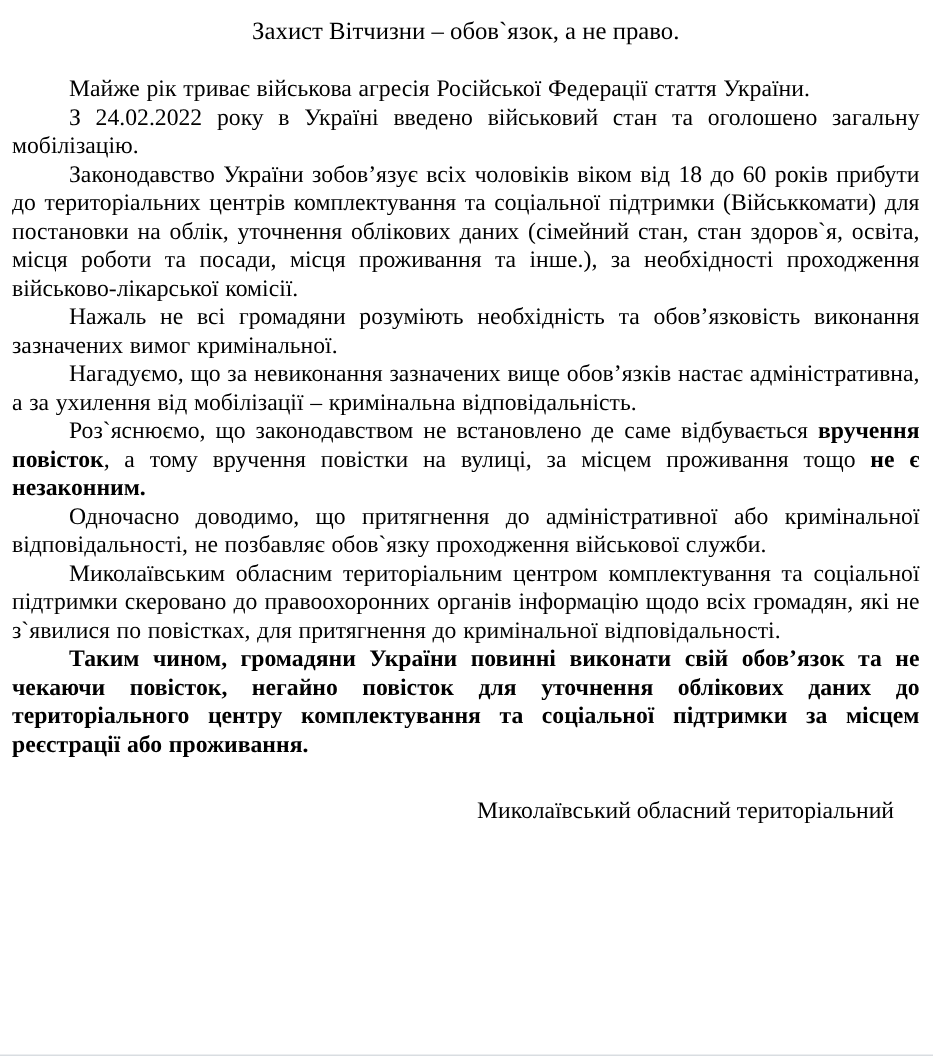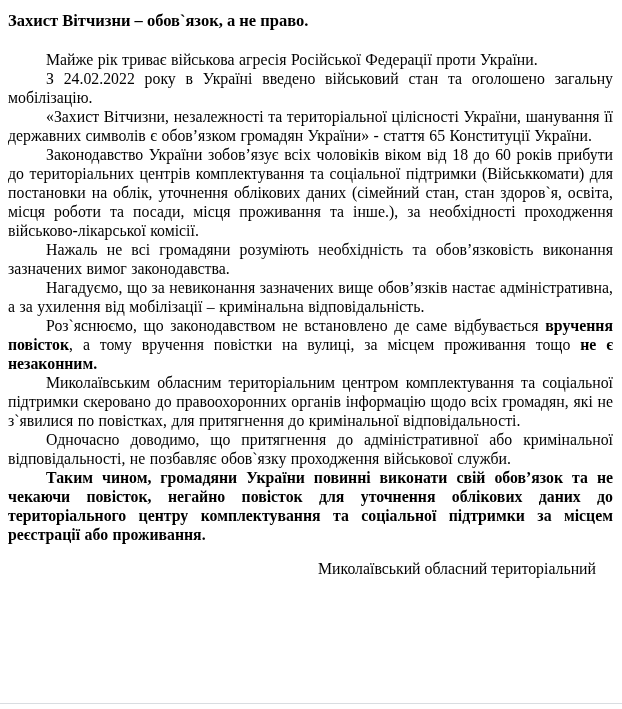--- a/index.html
+++ b/index.html
@@ -17,41 +17,41 @@
   }
   .page {
     padding: 11px 9px 0 8px;
     box-sizing: border-box;
     width: 622px;
     height: 709px;
     position: relative;
   }
   .title {
     font-size: 16.5px;
-    font-weight: bold;
-    text-align: left;
+    font-weight: normal;
+    text-align: center;
     margin: 0 0 19px 0;
     line-height: 20px;
   }
   .para {
     margin: 0;
     font-size: 15.8px;
     line-height: 19px;
     text-align: justify;
     text-indent: 38px;
     word-spacing: 0.5px;
   }
   .b {
     font-weight: bold;
   }
   .bold-para {
     font-weight: bold;
   }
   .signature {
-    margin-top: 14px;
+    margin-top: 24px;
     padding-right: 17px;
     text-align: right;
     font-size: 15.8px;
     line-height: 22px;
   }
   .bottom-line {
     position: absolute;
     left: 0;
     right: 0;
     bottom: 5px;
@@ -59,37 +59,36 @@
     background: #d9dde1;
   }
 </style>
 </head>
 <body>
 
 <div class="page">
 
   <h1 class="title">Захист Вітчизни – обов`язок, а не право.</h1>
 
-  <p class="para">Майже рік триває військова агресія Російської Федерації проти України.</p>
+  <p class="para">Майже рік триває військова агресія Російської Федерації стаття України.</p>
 
   <p class="para">З 24.02.2022 року в Україні введено військовий стан та оголошено загальну мобілізацію.</p>
 
-  <p class="para">«Захист Вітчизни, незалежності та територіальної цілісності України, шанування її державних символів є обов’язком громадян України» - стаття 65 Конституції України.</p>
 
   <p class="para">Законодавство України зобов’язує всіх чоловіків віком від 18 до 60 років прибути до територіальних центрів комплектування та соціальної підтримки (Військкомати) для постановки на облік, уточнення облікових даних (сімейний стан, стан здоров`я, освіта, місця роботи та посади, місця проживання та інше.), за необхідності проходження військово-лікарської комісії.</p>
 
-  <p class="para">Нажаль не всі громадяни розуміють необхідність та обов’язковість виконання зазначених вимог законодавства.</p>
+  <p class="para">Нажаль не всі громадяни розуміють необхідність та обов’язковість виконання зазначених вимог кримінальної.</p>
 
   <p class="para">Нагадуємо, що за невиконання зазначених вище обов’язків настає адміністративна, а за ухилення від мобілізації – кримінальна відповідальність.</p>
 
   <p class="para"><span>Роз`яснюємо, що законодавством не встановлено де саме відбувається </span><span class="b">вручення повісток</span><span>, а тому вручення повістки на вулиці, за місцем проживання тощо </span><span class="b">не є незаконним.</span></p>
 
+  <p class="para">Одночасно доводимо, що притягнення до адміністративної або кримінальної відповідальності, не позбавляє обов`язку проходження військової служби.</p>
+
   <p class="para">Миколаївським обласним територіальним центром комплектування та соціальної підтримки скеровано до правоохоронних органів інформацію щодо всіх громадян, які не з`явилися по повістках, для притягнення до кримінальної відповідальності.</p>
-
-  <p class="para">Одночасно доводимо, що притягнення до адміністративної або кримінальної відповідальності, не позбавляє обов`язку проходження військової служби.</p>
 
   <p class="para bold-para">Таким чином, громадяни України повинні виконати свій обов’язок та не чекаючи повісток, негайно повісток для уточнення облікових даних до територіального центру комплектування та соціальної підтримки за місцем реєстрації або проживання.</p>
 
   <div class="signature">
     <div>Миколаївський обласний територіальний</div>
   </div>
 
   <div class="bottom-line"></div>
 
 </div>

